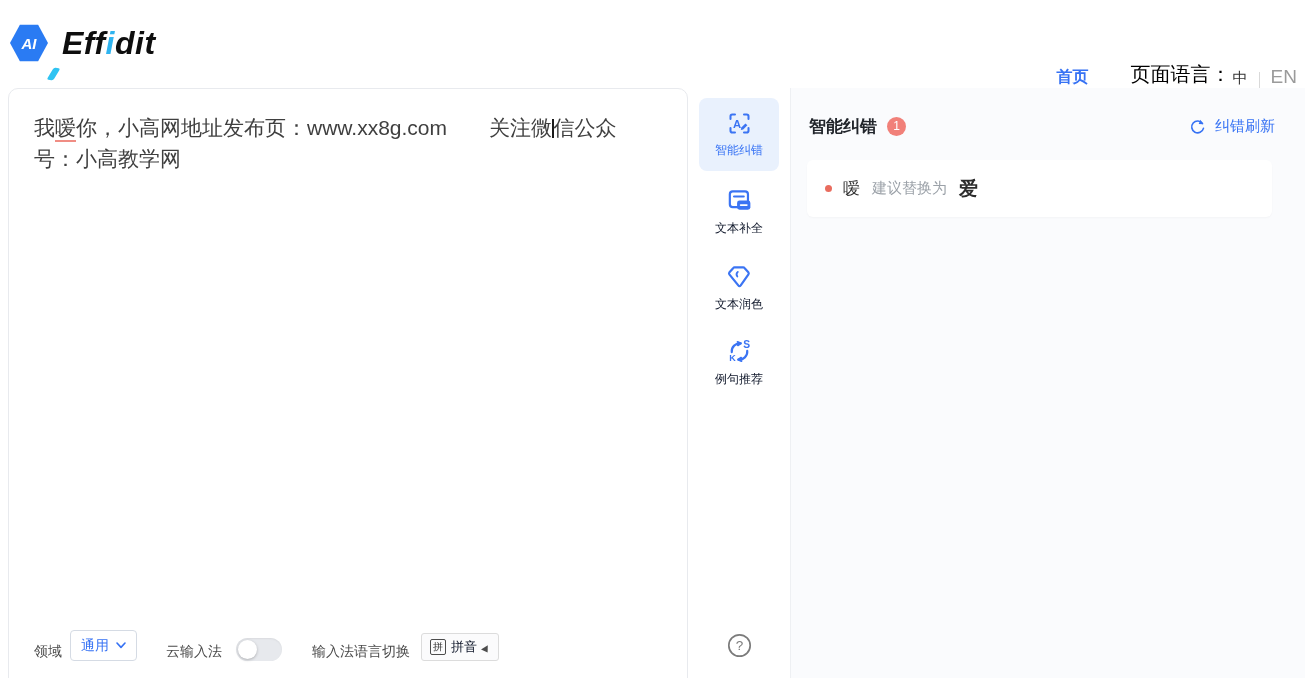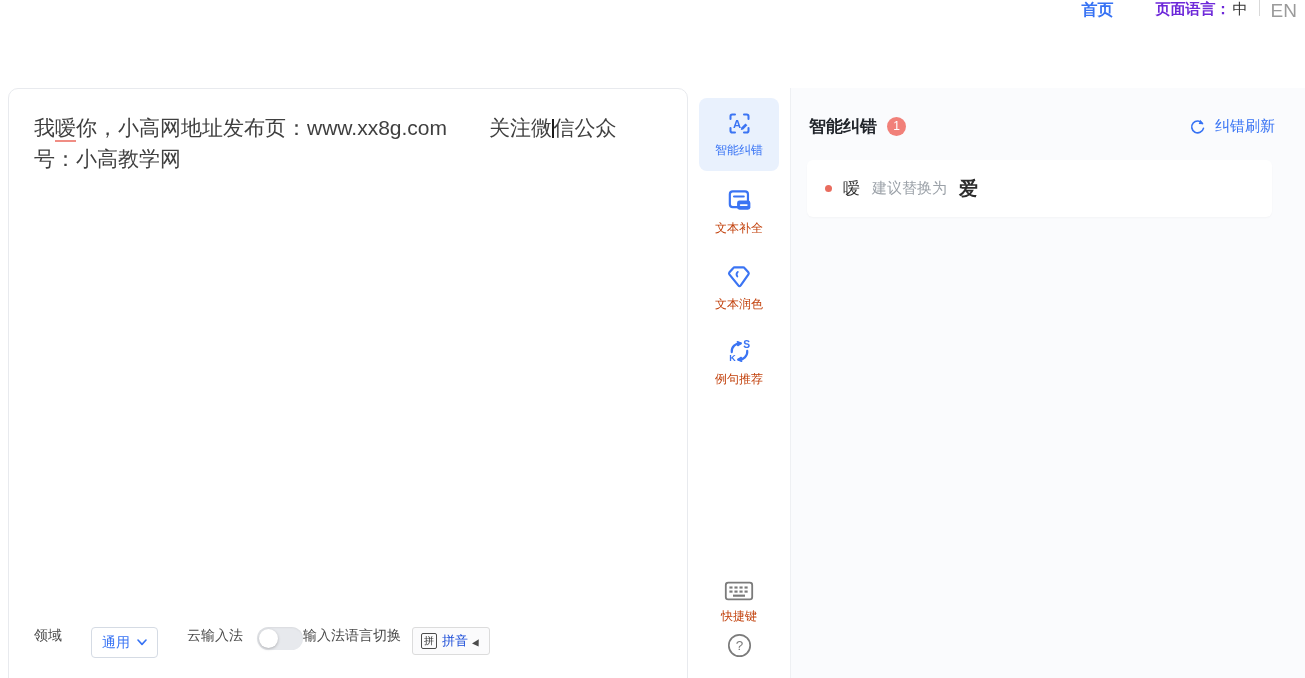--- a/index.html
+++ b/index.html
@@ -11,64 +11,64 @@
   .logo { position:absolute; left:10px; top:24px; display:flex; align-items:center; }
   .logo-hex { position:relative; width:38px; height:38px; background:#2a7bf3;
     clip-path:polygon(26% 2%,74% 2%,100% 50%,74% 98%,26% 98%,0% 50%);
     display:flex; align-items:center; justify-content:center; }
   .logo-hex span { color:#fff; font-weight:bold; font-style:italic; font-size:15px; }
   .logo-accent { position:absolute; left:40px; top:44px; width:7px; height:12px;
     background:#2fc3f2; transform:skewX(-25deg) rotate(8deg); border-radius:2px; }
   .logo-text { margin-left:14px; font-size:32px; font-weight:bold; font-style:italic;
     color:#0e0e0e; letter-spacing:0.5px; }
   .logo-text .i-cyan { color:#2fb4f0; }
-  .header-right { position:absolute; right:8px; top:0; height:88px; display:flex; align-items:flex-start;margin-left:20px; }
+  .header-right { position:absolute; right:8px; top:0; height:88px; display:flex; align-items:flex-end;margin-left:20px; }
   .nav-home { color:#3672f4; font-size:16px; font-weight:600; cursor:pointer; margin-right:42px; }
-  .lang-label { font-size:15px; color:#6d28d9;font-weight:bold; }
+  .lang-label { font-size:20px; color:#000000; }
   .lang-zh { font-size:15px; color:#333; margin-left:2px; cursor:pointer; }
   .lang-divider { width:1px; height:16px; background:#d9d9d9; margin:0 11px; }
   .lang-en { font-size:19px; color:#9b9b9b; cursor:pointer; }
 
   
   .editor-card { position:absolute; left:8px; top:88px; width:680px; height:606px;
     background:#fff; border:1px solid #e8eaee; border-radius:10px; }
   .editor-text { position:absolute; left:25px; top:23px; right:35px;
     font-size:21px; line-height:31px; color:#3f3f3f; }
   .misspell { border-bottom:2px solid #f08d84; padding-bottom:1px; cursor:pointer; }
   .caret { display:inline-block; width:1.5px; height:19px; background:#1b1b1b;
     vertical-align:-3px; }
 
   .editor-toolbar { position:absolute; left:25px; top:538px; height:34px;
-    display:flex; align-items:flex-start; }
+    display:flex; align-items:flex-end; }
   .tb-label { font-size:14px; color:#4a4a4a; }
-  .domain-select { margin-left:29px; height:31px; padding:0 10px; background:#fff;
+  .domain-select { margin-left:8px; height:31px; padding:0 10px; background:#fff;
     border:1px solid #d5dbe4; border-radius:4px; display:flex; align-items:center;
     gap:7px; color:#3672f4; font-size:14px; cursor:pointer; }
   .cloud-label { margin-left:29px; }
   .toggle { position:relative; margin-left:14px; width:46px; height:23px;
     background:#e7e9ed; border-radius:12px; cursor:pointer;
     box-shadow:inset 0 1px 2px rgba(0,0,0,.06); }
   .toggle-knob { position:absolute; left:2px; top:2px; width:19px; height:19px;
     background:#fff; border-radius:50%; box-shadow:0 1px 3px rgba(0,0,0,.25); }
-  .ime-label { }
+  .ime-label { margin-left:30px; }
   .pinyin-btn { margin-left:11px; height:28px; padding:0 8px; background:#fbfbfc;
     border:1px solid #dcdcdc; border-radius:3px; display:flex; align-items:center;
     gap:5px; cursor:pointer; }
   .pin-box { width:16px; height:16px; border:1px solid #4c4c4c; border-radius:2px;
     font-size:10px; color:#333; display:flex; align-items:center; justify-content:center; }
-  .pinyin-text { font-size:13px; color:#1d4ed8; }
+  .pinyin-text { font-size:13px; color:#0f172a; }
   .pinyin-arrow { width:0; height:0; border-left:4px solid transparent;
     border-right:4px solid transparent; border-top:6px solid #4c4c4c;
     transform:rotate(-32deg); margin-top:6px; }
 
   
   .tools-col { position:absolute; left:688px; top:88px; width:102px; height:590px; background:#fff; }
   .tool-item { position:absolute; left:0; width:102px; display:flex; flex-direction:column;
     align-items:center; gap:5px; cursor:pointer; }
-  .tool-item .label { font-size:12px; color:#c2410c; }
+  .tool-item .label { font-size:12px; color:#0f172a; }
   .tool-tile { position:absolute; left:11px; top:10px; width:80px; height:73px;
     background:#e9f1fd; border-radius:8px; display:flex; flex-direction:column;
     align-items:center; justify-content:center; gap:5px; cursor:pointer; }
   .tool-tile .label { font-size:12px; color:#3672f4; }
   .gray-label { font-size:12px; color:#6d6d6d; }
 
   
   .right-panel { position:absolute; left:790px; top:88px; width:515px; height:590px;
     background:#fafbfd; border-left:1px solid #eef0f3; }
   .panel-header { position:absolute; left:18px; right:30px; top:26px; height:24px;
@@ -86,20 +86,27 @@
   .corr-wrong { margin-left:11px; font-size:17px; color:#333; }
   .corr-hint { margin:0 12px; font-size:15px; color:#9ba1a8; }
   .corr-suggest { font-size:19px; font-weight:600; color:#2c2c2c; cursor:pointer; }
 
   svg { display:block; }
 </style>
 </head>
 <body>
 
 <div class="header">
+  <div class="logo">
+    <div class="logo-hex">
+      <span>AI</span>
+    </div>
+    <div class="logo-accent"></div>
+    <div class="logo-text"><span>Eff</span><span class="i-cyan">i</span><span>dit</span></div>
+  </div>
   <div class="header-right">
     <span class="nav-home">首页</span>
     <span class="lang-label">页面语言：</span>
     <span class="lang-zh">中</span>
     <span class="lang-divider"></span>
     <span class="lang-en">EN</span>
   </div>
 </div>
 
 <div class="editor-card">
@@ -167,37 +174,20 @@
       <path d="M5.6 12.5 A 6.6 6.6 0 0 1 13 5.3" fill="none" stroke="#3b74f3" stroke-width="1.8" stroke-linecap="round"></path>
       <path d="M13 5.3 l-2.6 -1.2 M13 5.3 l-2.4 1.6" stroke="#3b74f3" stroke-width="1.6" stroke-linecap="round" fill="none"></path>
       <path d="M18.4 11.5 A 6.6 6.6 0 0 1 11 18.7" fill="none" stroke="#3b74f3" stroke-width="1.8" stroke-linecap="round"></path>
       <path d="M11 18.7 l2.6 1.2 M11 18.7 l2.4 -1.6" stroke="#3b74f3" stroke-width="1.6" stroke-linecap="round" fill="none"></path>
       <text x="15.2" y="9.2" font-size="8.5" font-weight="bold" fill="#3b74f3" font-family="Liberation Sans,sans-serif">S</text>
       <text x="3.6" y="19.6" font-size="7.5" font-weight="bold" fill="#3b74f3" font-family="Liberation Sans,sans-serif">K</text>
     </svg>
     <span class="label">例句推荐</span>
   </div>
 
-  <div class="tool-item" style="top:491px;">
-    <svg width="32" height="24" viewBox="0 0 26 20">
-      <rect x="2" y="3" width="22" height="14" rx="2" fill="none" stroke="#7b7b7b" stroke-width="1.5"></rect>
-      <g fill="#7b7b7b">
-        <rect x="5" y="6.2" width="2.6" height="1.8"></rect>
-          <rect x="9.2" y="6.2" width="2.6" height="1.8"></rect>
-        <rect x="13.4" y="6.2" width="2.6" height="1.8"></rect>
-          <rect x="17.6" y="6.2" width="2.6" height="1.8"></rect>
-        <rect x="5" y="9.6" width="2.6" height="1.8"></rect>
-          <rect x="9.2" y="9.6" width="2.6" height="1.8"></rect>
-        <rect x="13.4" y="9.6" width="2.6" height="1.8"></rect>
-          <rect x="17.6" y="9.6" width="2.6" height="1.8"></rect>
-        <rect x="8" y="13" width="10" height="1.8"></rect>
-      </g>
-    </svg>
-    <span class="label gray-label">快捷键</span>
-  </div>
 
   <div class="tool-item" style="top:544px;">
     <svg width="27" height="27" viewBox="0 0 24 24">
       <circle cx="12" cy="12" r="9.5" fill="none" stroke="#7b7b7b" stroke-width="1.5"></circle>
       <text x="8.6" y="16.3" font-size="12" fill="#7b7b7b" font-family="Liberation Sans,sans-serif">?</text>
     </svg>
   </div>
 </div>
 
 <div class="right-panel">

